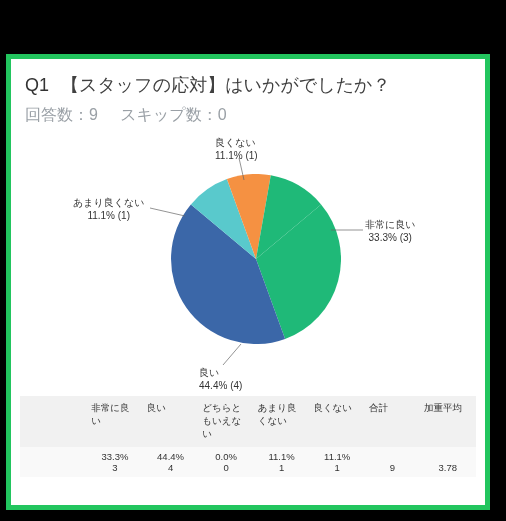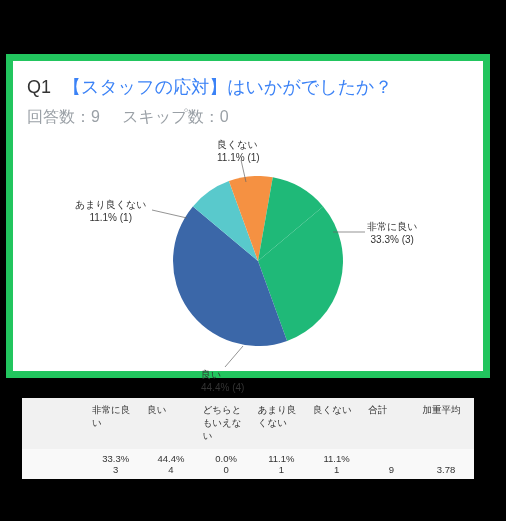--- a/index.html
+++ b/index.html
@@ -6,41 +6,41 @@
     margin: 0;
     padding: 0;
     font-family: "Hiragino Sans", "Meiryo", sans-serif;
     background: #000;
     width: 506px;
     height: 521px;
     overflow: hidden;
   }
   .panel {
     background: #fff;
-    border: 7px solid #22c55e;
+    border: 5px solid #22c55e;
     margin: 54px 16px 6px 6px;
-    height: 324px;
+    height: 456px;
     position: relative;
     box-sizing: border-box;
   }
   .header {
     padding: 14px 14px 4px 14px;
   }
   .qline {
     display: flex;
     align-items: baseline;
     gap: 12px;
   }
   .qnum {
     color: #333;
     font-size: 18px;
     font-weight: 400;
   }
   .qtitle {
-    color: #3b82f6;
+    color: #404040;
     font-size: 18px;
     font-weight: 400;
   }
   .counts {
     color: #9aa0a6;
     font-size: 16px;
     margin-top: 8px;
   }
   .chart-wrap {
     position: relative;

